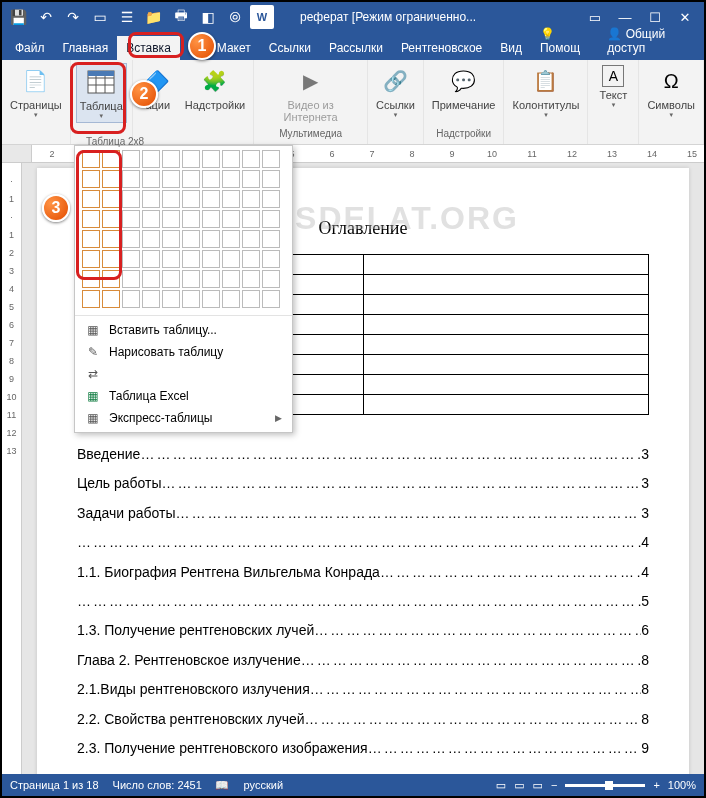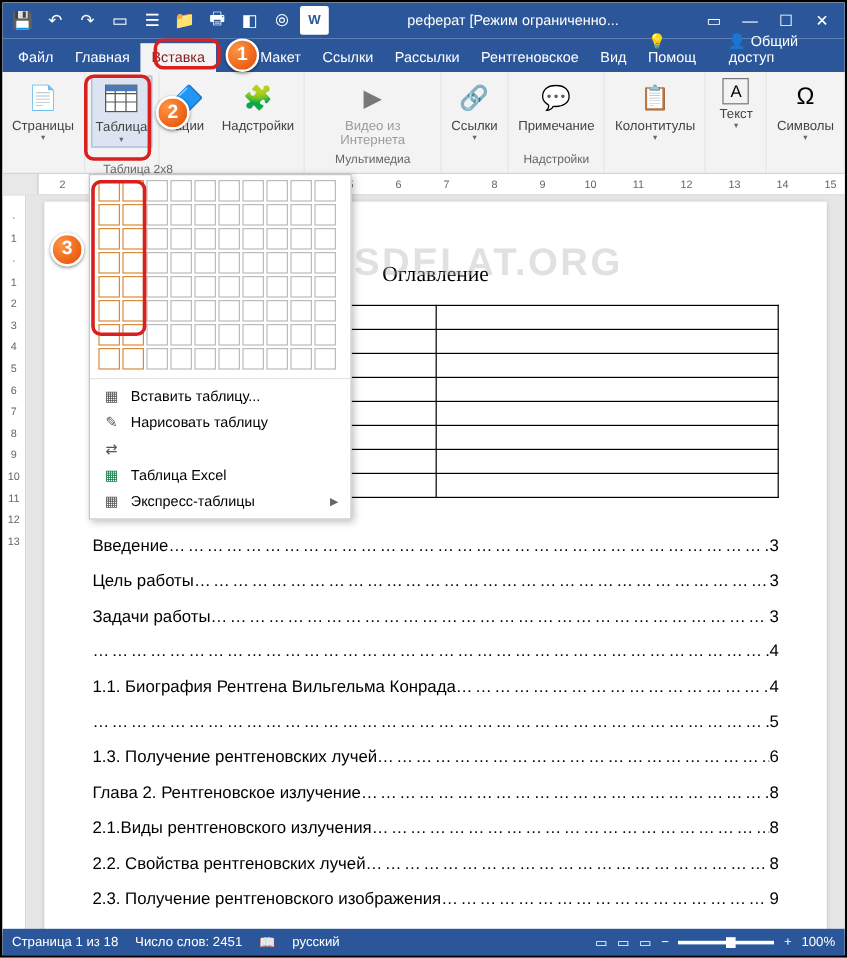--- a/index.html
+++ b/index.html
@@ -1,25 +1,25 @@
 <!DOCTYPE html>
 <html><head>
 <meta charset="utf-8">
 <style>
 *{margin:0;padding:0;box-sizing:border-box;font-family:"Segoe UI",Arial,sans-serif;}
 body{background:#fff;width:706px;height:798px;overflow:hidden;border:2px solid #000;position:relative;}
 .titlebar{background:#2b579a;height:30px;display:flex;align-items:center;padding:0 5px;color:#fff;font-size:12px;}
 .titlebar .qat{display:flex;gap:3px;}
 .titlebar .qat .qbtn{width:24px;height:24px;display:flex;align-items:center;justify-content:center;font-size:14px;color:#fff;}
-.titlebar .title{flex:1;text-align:center;font-size:12px;}
+.titlebar .title{flex:1;text-align:left;font-size:12px;padding-left:26px;}
 .titlebar .wincontrols{display:flex;gap:2px;}
 .titlebar .wincontrols div{width:28px;height:24px;display:flex;align-items:center;justify-content:center;font-size:13px;}
 .tabs{background:#2b579a;height:28px;display:flex;align-items:flex-end;padding:0 4px;color:#fff;font-size:12px;}
 .tab{padding:5px 9px 5px 9px;cursor:pointer;position:relative;}
-.tab.active{background:#f3f3f3;color:#7f1d1d;}
+.tab.active{background:#f3f3f3;color:#0f172a;}
 .ribbon{background:#f3f3f3;height:85px;display:flex;border-bottom:1px solid #d4d4d4;font-size:11px;}
 .ribbon-group{display:flex;flex-direction:column;align-items:center;padding:3px 5px;border-right:1px solid #e5e5e5;}
 .ribbon-group .controls{display:flex;gap:4px;flex:1;align-items:flex-start;}
 .ribbon-group .glabel{font-size:10px;color:#666;margin-top:auto;padding-bottom:2px;}
 .rbtn{display:flex;flex-direction:column;align-items:center;padding:2px 3px;text-align:center;min-width:40px;position:relative;}
 .rbtn.big{min-width:44px;}
 .rbtn .icon{width:32px;height:32px;display:flex;align-items:center;justify-content:center;font-size:20px;}
 .rbtn .label{font-size:11px;color:#444;line-height:1.1;margin-top:2px;}
 .rbtn .dd{font-size:7px;color:#666;}
 .rbtn.table{background:#dbe4f0;border:1px solid #a5b8d4;}

